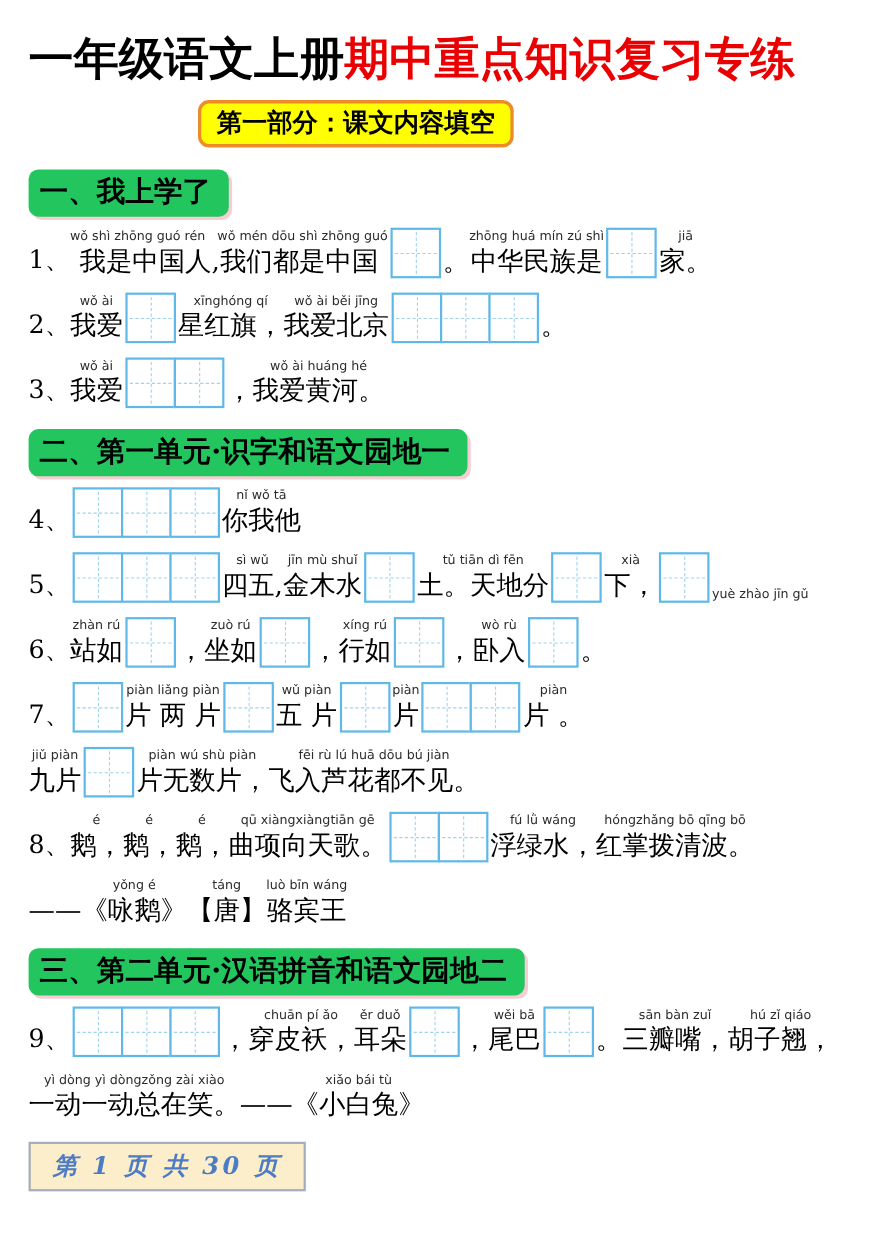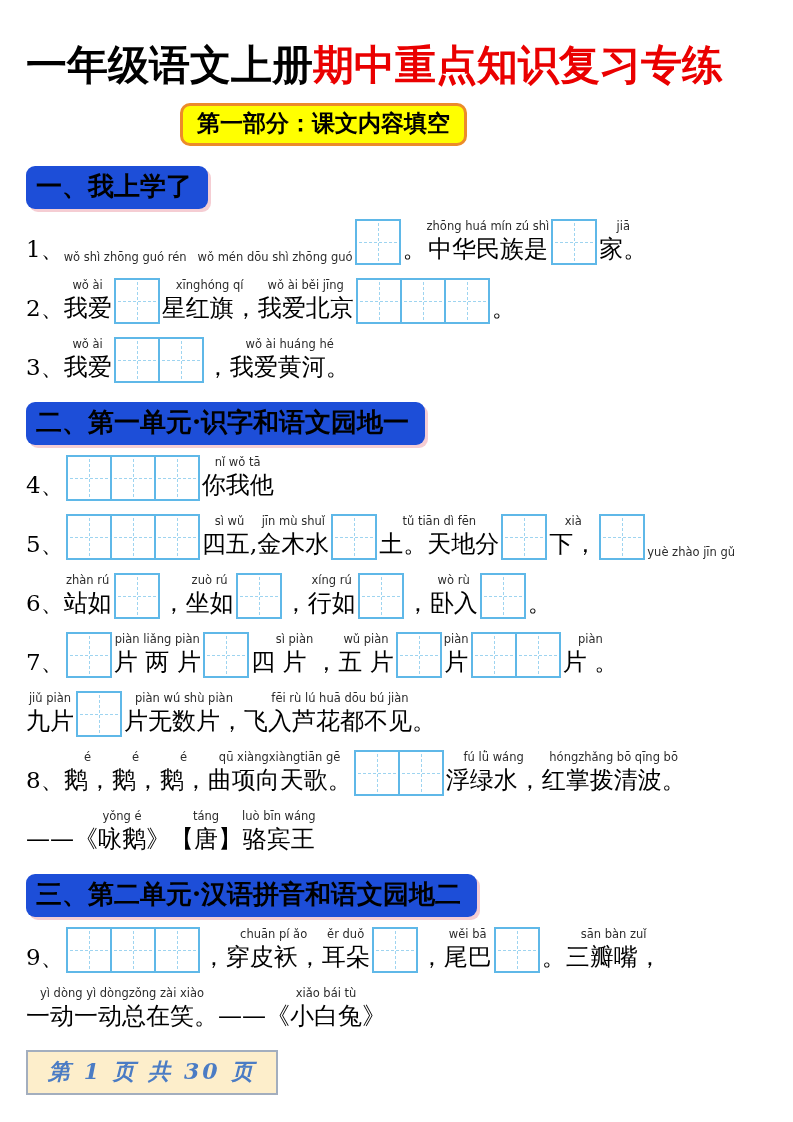--- a/index.html
+++ b/index.html
@@ -1,21 +1,21 @@
 <!DOCTYPE html>
 <html><head>
 <meta charset="utf-8">
 <style>
   html,body { margin:0; padding:0; background:#ffffff; }
   body {
     width:793px; height:1122px;
     font-family:"Liberation Sans", sans-serif;
     color:#111; overflow:hidden;
   }
-  .page { box-sizing:border-box; width:643px; height:1122px; padding:32px 22px 0 26px; }
+  .page { box-sizing:border-box; width:643px; height:1122px; padding:20px 22px 0 26px; }
 
   
   .title-row { text-align:center; margin:6px 0 10px 0; white-space:nowrap; }
   .title-row span {
     font-family:"DejaVu Serif", serif;
     font-weight:bold; font-size:41px; letter-spacing:0px;
   }
   .title-black { color:#000; }
   .title-red { color:#ea0000; }
 
@@ -24,21 +24,21 @@
   .subtitle {
     display:inline-block; background:#ffff00;
     border:3px solid #ec8b2a; border-radius:10px;
     padding:2px 14px 4px 14px;
     font-family:"DejaVu Serif", serif; font-weight:bold; font-size:23px; color:#000;
   }
 
   
   .section { margin:0 0 4px 0; }
   .section-heading {
-    display:inline-block; background:#1d4ed8;
+    display:inline-block; background:#22c55e;
     border-radius:9px; padding:3px 16px 5px 10px;
     box-shadow:3px 3px 0 rgba(243,196,203,0.85);
     font-family:"DejaVu Serif", serif; font-weight:bold; font-size:26px; color:#000;
     margin:6px 0 10px 0;
   }
 
   
   .line { display:flex; align-items:flex-end; margin:0 0 13px 0; white-space:nowrap; }
   .seg { display:inline-flex; flex-direction:column; align-items:center; }
   .py {
@@ -90,20 +90,21 @@
   </div>
 
   <div id="content">
       <div class="section"><div class="section-heading">一、我上学了</div><div class="line">
           <div class="seg num">
             <div class="py"></div>
             <div class="zi">1、</div>
           </div>
           <div class="seg">
             <div class="py">wǒ shì zhōng guó rén   wǒ mén dōu shì zhōng guó</div>
+            <div class="zi">我是中国人,我们都是中国</div>
           </div>
           <div class="boxgroup">
             <div class="tian"></div>
           </div>
           <div class="seg">
             <div class="py"></div>
             <div class="zi">。</div>
           </div>
           <div class="seg">
             <div class="py">zhōng huá mín zú shì</div>
@@ -277,24 +278,20 @@
             <div class="tian"></div>
           </div>
           <div class="seg">
             <div class="py">piàn liǎng piàn</div>
             <div class="zi">片 两 片</div>
           </div>
           <div class="boxgroup">
             <div class="tian"></div>
           </div>
           <div class="seg">
-            <div class="py">sì piàn</div>
-            <div class="zi">四 片 ，</div>
-          </div>
-          <div class="seg">
             <div class="py">wǔ piàn</div>
             <div class="zi">五 片</div>
           </div>
           <div class="boxgroup">
             <div class="tian"></div>
           </div>
           <div class="seg">
             <div class="py">piàn</div>
             <div class="zi">片</div>
           </div>
@@ -409,20 +406,24 @@
           <div class="boxgroup">
             <div class="tian"></div>
           </div>
           <div class="seg">
             <div class="py"></div>
             <div class="zi">。</div>
           </div>
           <div class="seg">
             <div class="py">sān bàn zuǐ</div>
             <div class="zi">三瓣嘴，</div>
+          </div>
+          <div class="seg">
+            <div class="py">hú zǐ qiáo</div>
+            <div class="zi">胡子翘，</div>
           </div>
         </div><div class="line">
           <div class="seg">
             <div class="py">yì dòng yì dòngzǒng zài xiào</div>
             <div class="zi">一动一动总在笑。</div>
           </div>
           <div class="seg">
             <div class="py"></div>
             <div class="zi">——</div>
           </div>

